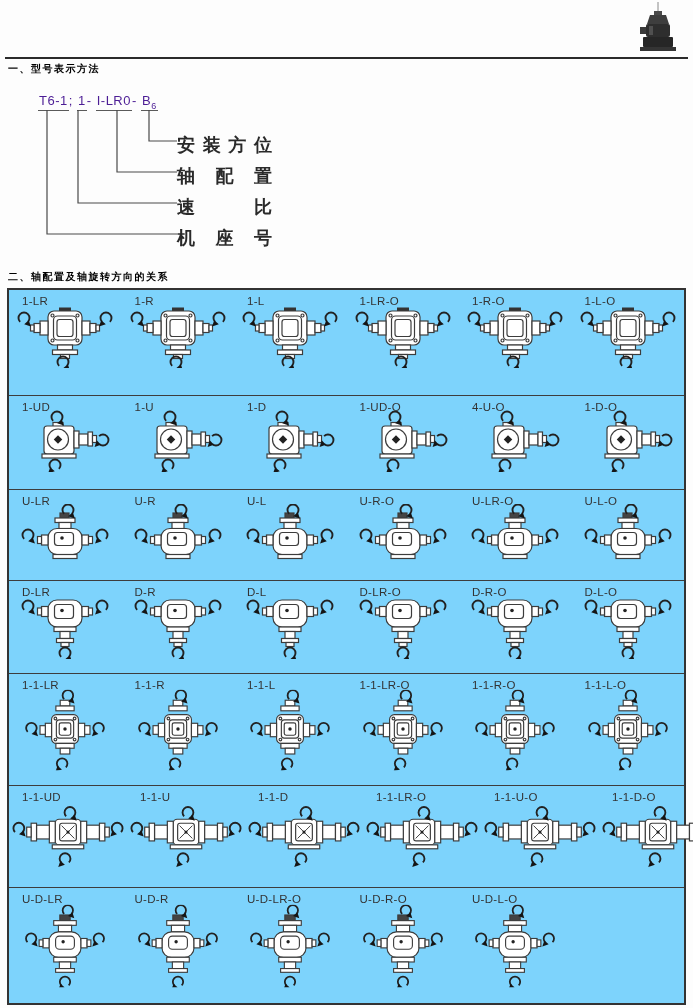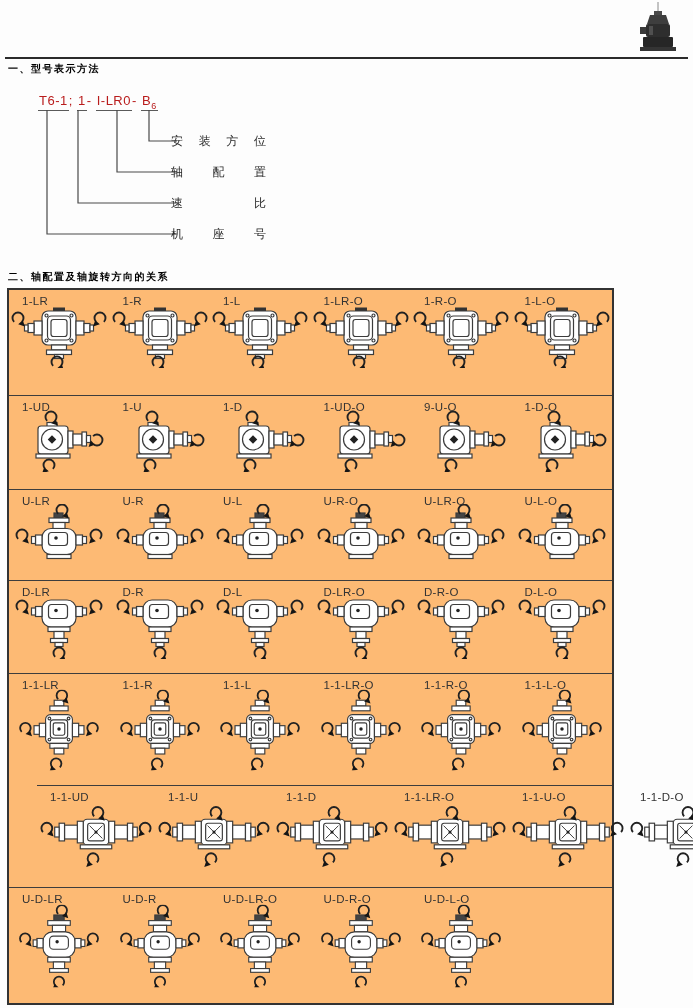--- a/index.html
+++ b/index.html
@@ -6,46 +6,46 @@
   .page{
     position:relative;width:693px;height:1008px;background:#fdfdfd;
     font-family:"Liberation Sans",sans-serif;color:#222;overflow:hidden;margin:0 auto;
   }
   .toprule{position:absolute;left:5px;right:5px;top:57px;height:2px;background:#2b2b2b;}
   .logo{position:absolute;right:10px;top:2px;}
   .sec-title{position:absolute;font-size:10px;font-weight:bold;letter-spacing:1.5px;color:#000000;}
   .sec1-title{left:8px;top:62px;}
   .sec2-title{left:8px;top:270px;}
   .model-code{
-    position:absolute;left:38px;top:93px;font-size:13px;color:#b91c1c;letter-spacing:.5px;
+    position:absolute;left:38px;top:93px;font-size:13px;color:#4c1d95;letter-spacing:.5px;
     white-space:nowrap;
   }
   .model-code .seg{border-bottom:1px solid #5a5a5a;padding:0 1px 2px 1px;}
   .model-code sub{font-size:9px;}
   .callout-lines{position:absolute;left:0;top:0;pointer-events:none;}
   .callout{
-    position:absolute;left:171px;width:96px;font-size:12px;color:#2a2a2a;
-    text-align:justify;text-align-last:justify;letter-spacing:1px;
+    position:absolute;left:177px;width:96px;font-size:18px;color:#2a2a2a;
+    text-align:justify;text-align-last:justify;letter-spacing:1px;font-weight:bold;
   }
   .c0{top:133px;}
   .c1{top:164px;}
   .c2{top:195px;}
   .c3{top:226px;}
   .config-table{
-    position:absolute;left:7px;top:288px;width:607px;height:717px;
-    border:2px solid #333;box-sizing:border-box;background:#fdba74;
+    position:absolute;left:7px;top:288px;width:679px;height:717px;
+    border:2px solid #333;box-sizing:border-box;background:#7dd3fc;
   }
   .trow{display:grid;grid-template-columns:repeat(6,1fr);box-sizing:border-box;}
   .trow + .trow{border-top:1.5px solid #3d3d3d;}
   .trow:nth-child(1){height:105px;}
   .trow:nth-child(2){height:94px;text-align:right;}
   .trow:nth-child(3){height:91px;}
   .trow:nth-child(4){height:93px;}
   .trow:nth-child(5){height:112px;}
-  .trow:nth-child(6){height:102px;margin-left:28px;}
+  .trow:nth-child(6){height:102px;}
   .trow:nth-child(7){height:114px;}
   .tcell{position:relative;display:flex;align-items:flex-start;justify-content:center;}
   .tlabel{position:absolute;left:13px;top:5px;font-size:11.5px;color:#333;letter-spacing:.3px;}
   svg.diag{display:block;}
   .d0{width:100px;height:62px;margin-top:16px;}
   .d1{width:100px;height:62px;margin-top:14px;}
   .d2{width:100px;height:62px;margin-top:14px;}
   .d3{width:100px;height:66px;margin-top:12px;}
   .d4{width:96px;height:84px;margin-top:14px;}
   .d5{width:118px;height:64px;margin-top:18px;}
@@ -312,21 +312,21 @@
             <use href="#sym-gearbox-side-view-ud"></use>
           </svg>
         </div>
         <div class="tcell">
           <div class="tlabel">1-UD-O</div>
           <svg class="diag d1" viewBox="0 0 100 62">
             <use href="#sym-gearbox-side-view-ud"></use>
           </svg>
         </div>
         <div class="tcell">
-          <div class="tlabel">9-U-O</div>
+          <div class="tlabel">4-U-O</div>
           <svg class="diag d1" viewBox="0 0 100 62">
             <use href="#sym-gearbox-side-view-ud"></use>
           </svg>
         </div>
         <div class="tcell">
           <div class="tlabel">1-D-O</div>
           <svg class="diag d1" viewBox="0 0 100 62">
             <use href="#sym-gearbox-side-view-ud"></use>
           </svg>
         </div>

